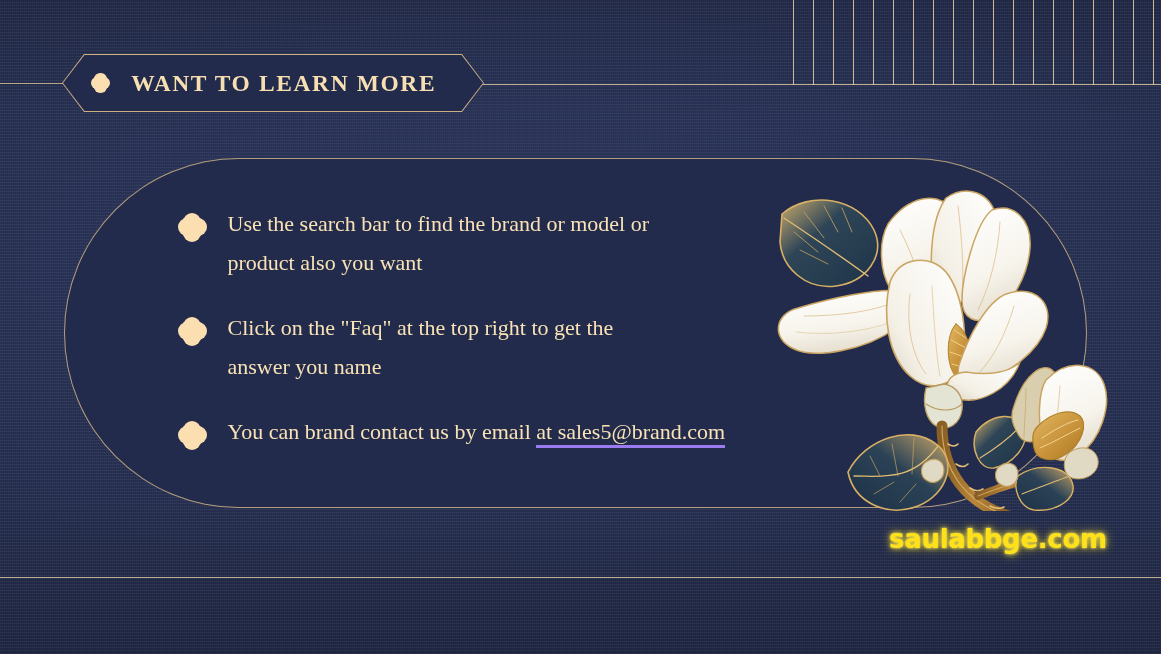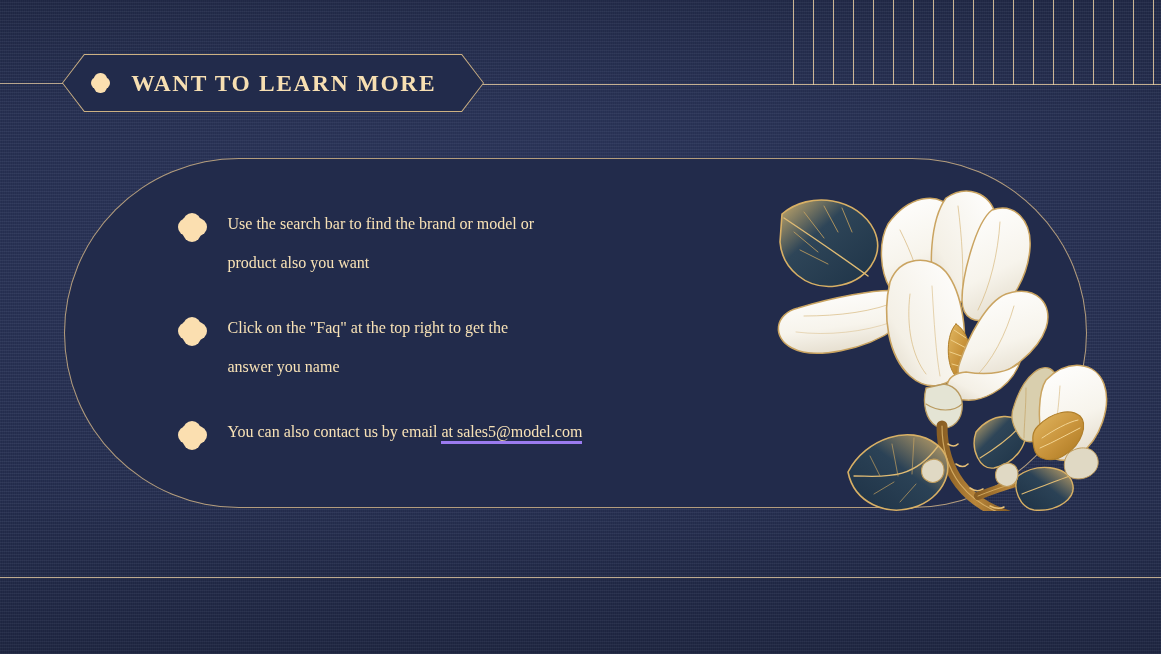--- a/index.html
+++ b/index.html
@@ -97,21 +97,21 @@
     border:1px solid rgba(206,178,134,.85);
     box-sizing:border-box;
   }
 
   
   .list{position:absolute;left:178px;top:204px;width:620px;}
   .row{display:flex;align-items:flex-start;margin-bottom:26px;}
   .row:last-child{margin-bottom:0;}
   .row .bul{margin-top:9px;margin-right:21px;flex:none;}
   .row .txt{
-    color:#f8e2b6;font-size:16px;line-height:39px;
+    color:#f8e2b6;font-size:22px;line-height:39px;
     font-family:"Liberation Serif", serif;
   }
   .maillink{
     color:#f8e2b6;text-decoration:none;
     border-bottom:3px solid #9b7bf0;
     padding-bottom:1px;
   }
 
   
   .floral{position:absolute;left:770px;top:176px;width:340px;height:335px;pointer-events:none;}
@@ -293,19 +293,20 @@
     </div>
 
     <div class="row">
       <span class="quat quat-lg bul" style="width: 28.52px; height: 28.52px;">
           <i style="width: 18.4px; height: 18.4px; left: 5.06px; top: 0px; background: rgb(251, 223, 176);"></i>
           <i style="width: 18.4px; height: 18.4px; left: 5.06px; top: 10.12px; background: rgb(251, 223, 176);"></i>
           <i style="width: 18.4px; height: 18.4px; left: 0px; top: 5.06px; background: rgb(251, 223, 176);"></i>
           <i style="width: 18.4px; height: 18.4px; left: 10.12px; top: 5.06px; background: rgb(251, 223, 176);"></i>
           <i style="border-radius: 2px; width: 17.664px; height: 17.664px; left: 5.1612px; top: 5.1612px; background: rgb(251, 223, 176);"></i>
         </span>
-      <span class="txt"><span>You can also contact us by email </span><a href="#" class="maillink">at sales5@model.com</a></span>
+      <span class="txt"><span>You can brand contact us by email </span><a href="#" class="maillink">at sales5@brand.com</a></span>
     </div>
 
   </div>
 
+  <div class="watermark">saulabbge.com</div>
 
 </div>
 
 </body></html>

